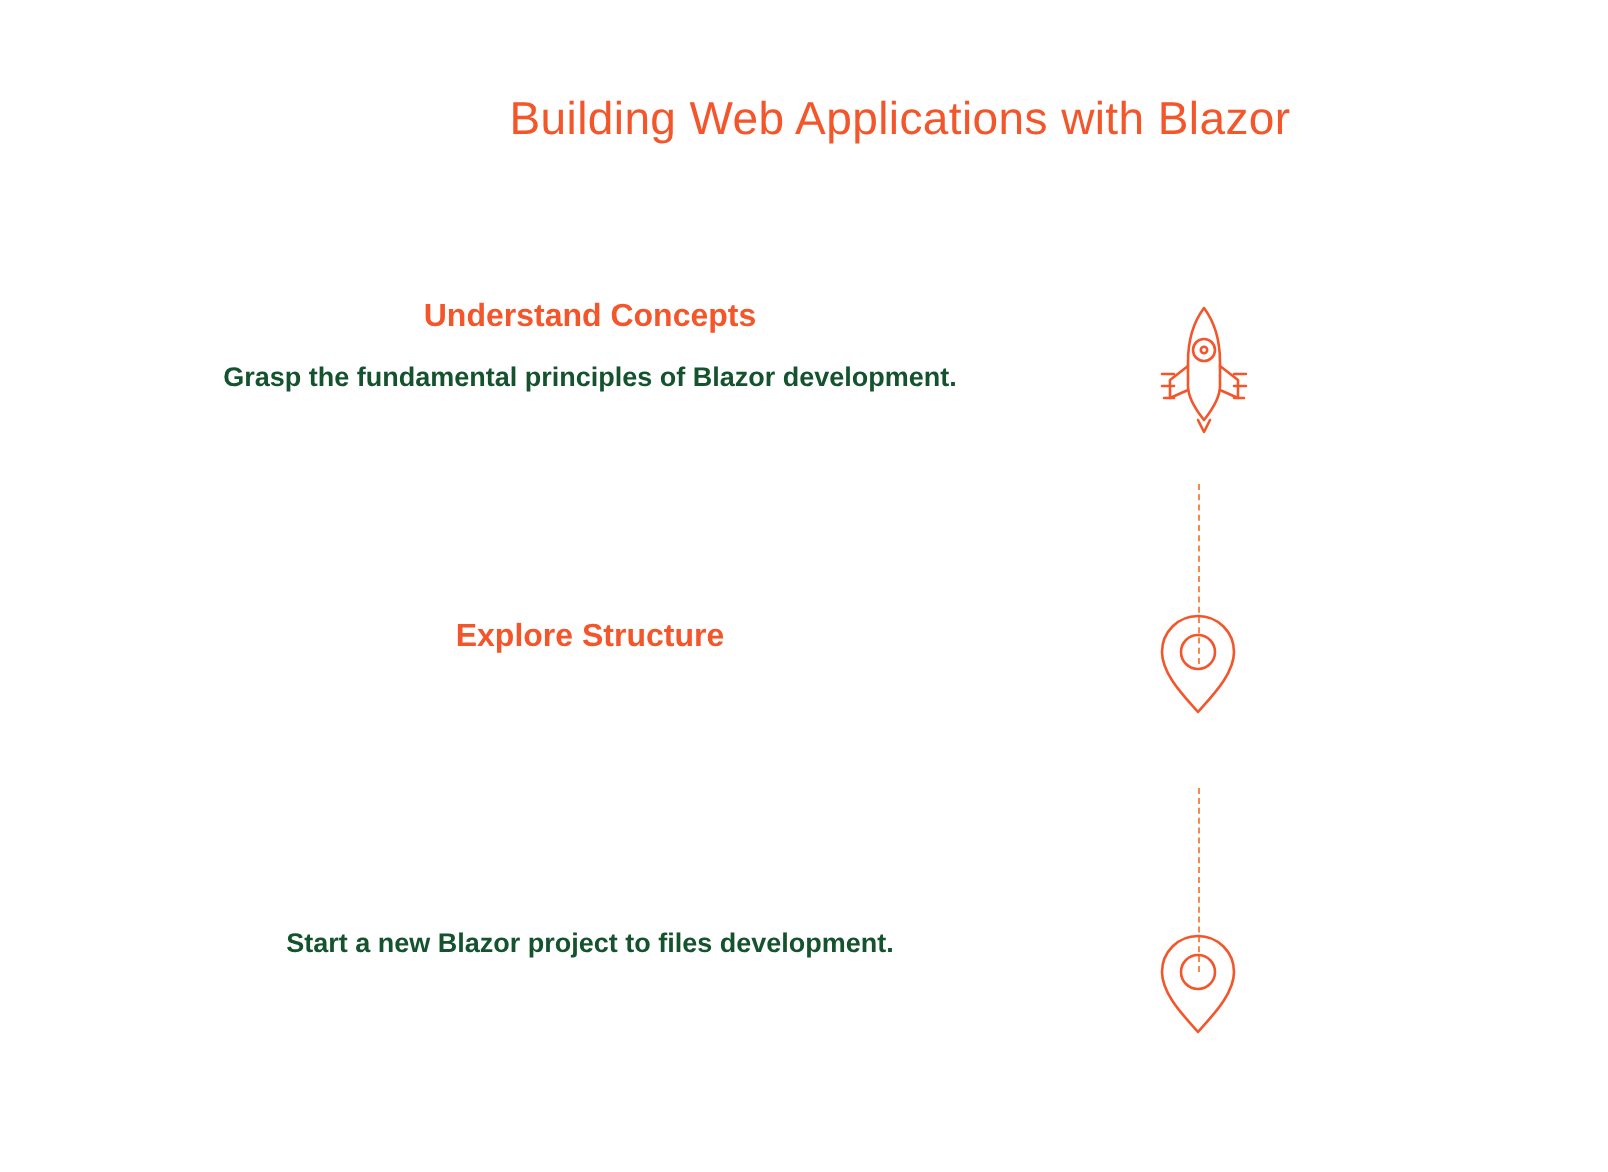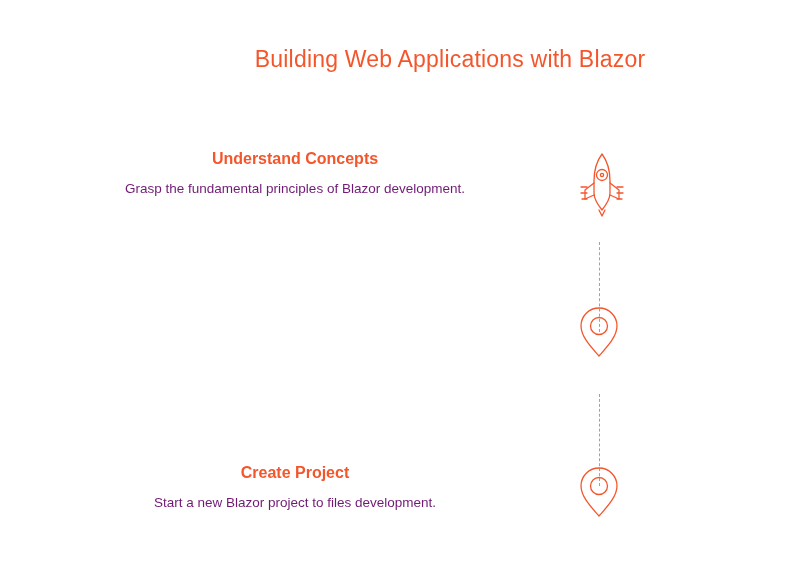--- a/index.html
+++ b/index.html
@@ -51,22 +51,22 @@
     text-align: center;
   }
   .step-heading {
     font-size: 16px;
     font-weight: bold;
     color: #f4562c;
     margin-bottom: 13px;
   }
   .step-desc {
     font-size: 13.5px;
-    color: #701a75;
-    font-weight: normal;
+    color: #14532d;
+    font-weight: bold;
   }
   .marker {
     position: absolute;
     left: 575px;
     width: 54px;
     height: 62px;
   }
   .dashline {
     position: absolute;
     left: 599px;
@@ -102,32 +102,32 @@
           <path d="M35 33 L44 40 L44 49 L35 45"></path>
           <path d="M24 60 L27 66 L30 60"></path>
           <path d="M12 37 L6 37 M12 43 L6 43 M12 49 L7 49"></path>
           <path d="M42 37 L48 37 M42 43 L48 43 M42 49 L47 49"></path>
         </svg>
       </div>
     </div>
 
     <div class="step" style="top: 178px;">
       <div class="step-text">
+        <div class="step-heading">Explore Structure</div>
       </div>
       <div class="marker" style="top: -6px;">
         <svg width="54" height="62" viewBox="0 0 54 62" fill="none" stroke="#f4562c" stroke-width="1.3" stroke-linecap="round" stroke-linejoin="round">
           <path d="M24 4 C14 4, 6 12, 6 22 C6 33, 17 44, 24 52 C31 44, 42 33, 42 22 C42 12, 34 4, 24 4 Z"></path>
           <circle cx="24" cy="22" r="8.5"></circle>
         </svg>
       </div>
     </div>
 
     <div class="step" style="top: 332px;">
       <div class="step-text">
-        <div class="step-heading">Create Project</div>
         <div class="step-desc">Start a new Blazor project to files development.</div>
       </div>
       <div class="marker" style="top: 0px;">
         <svg width="54" height="62" viewBox="0 0 54 62" fill="none" stroke="#f4562c" stroke-width="1.3" stroke-linecap="round" stroke-linejoin="round">
           <path d="M24 4 C14 4, 6 12, 6 22 C6 33, 17 44, 24 52 C31 44, 42 33, 42 22 C42 12, 34 4, 24 4 Z"></path>
           <circle cx="24" cy="22" r="8.5"></circle>
         </svg>
       </div>
     </div>
 

